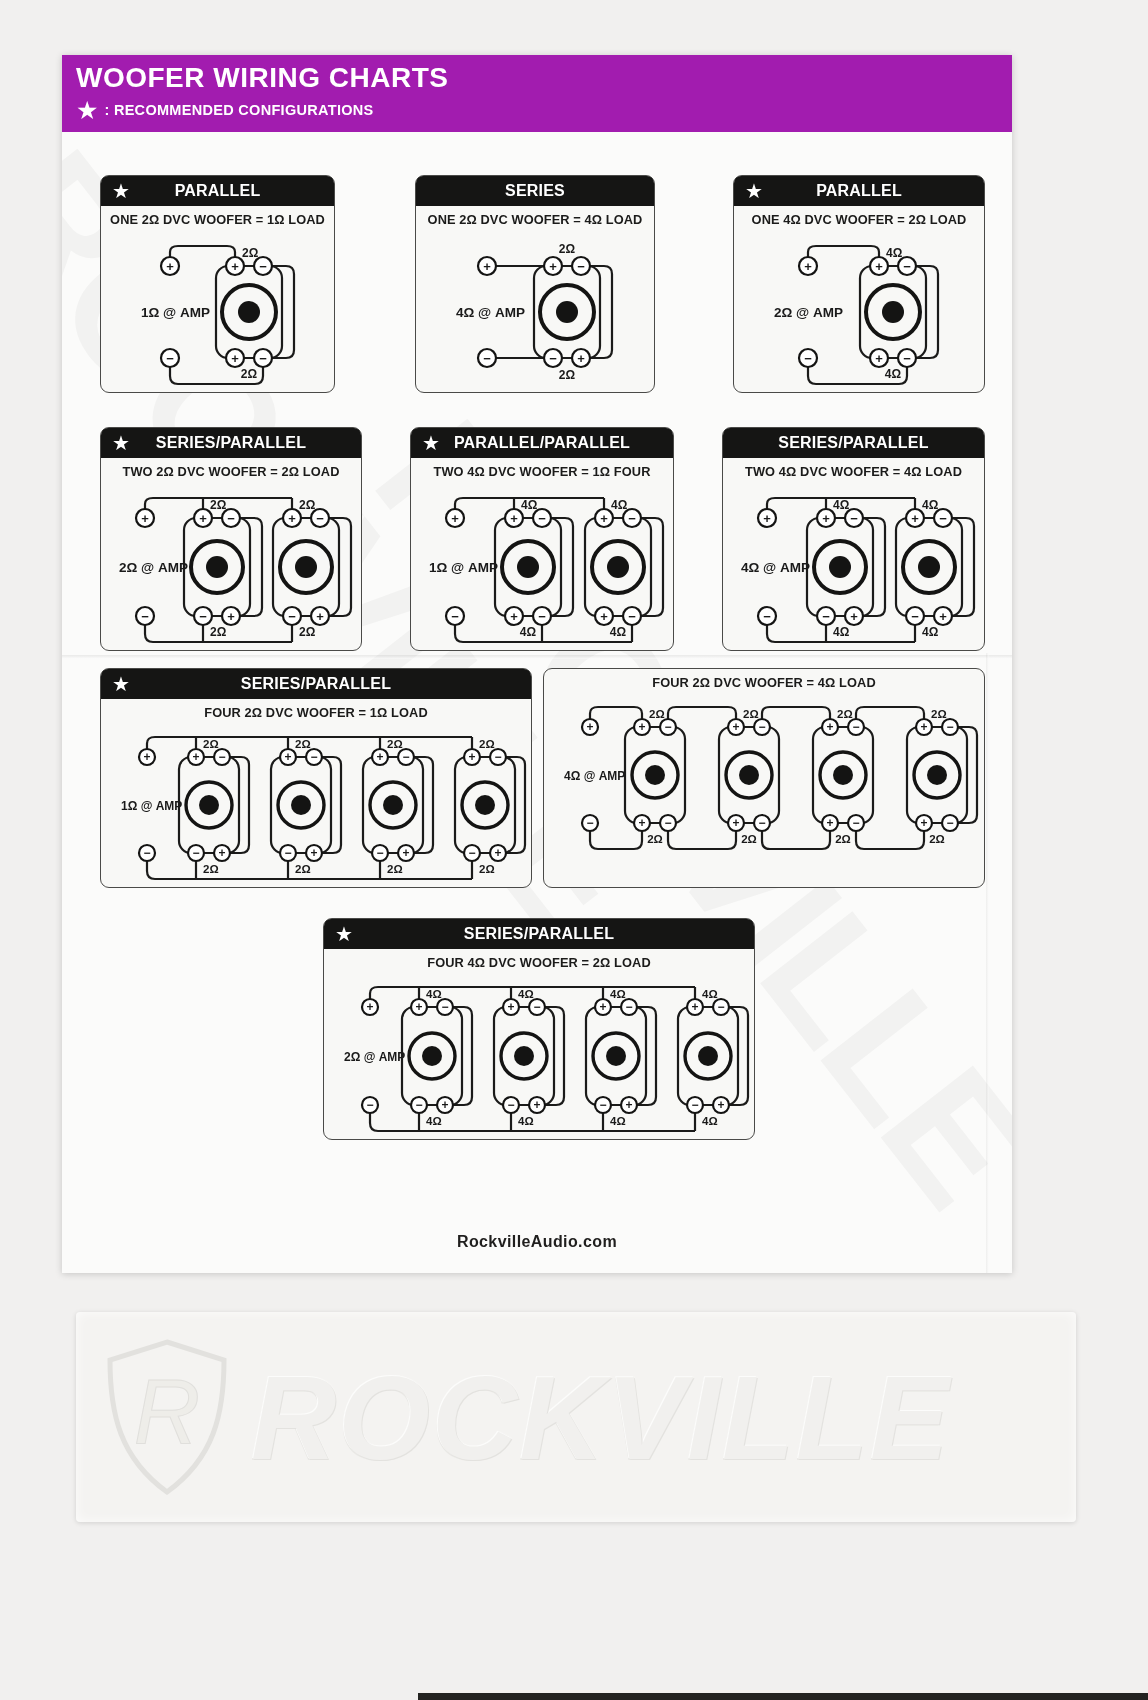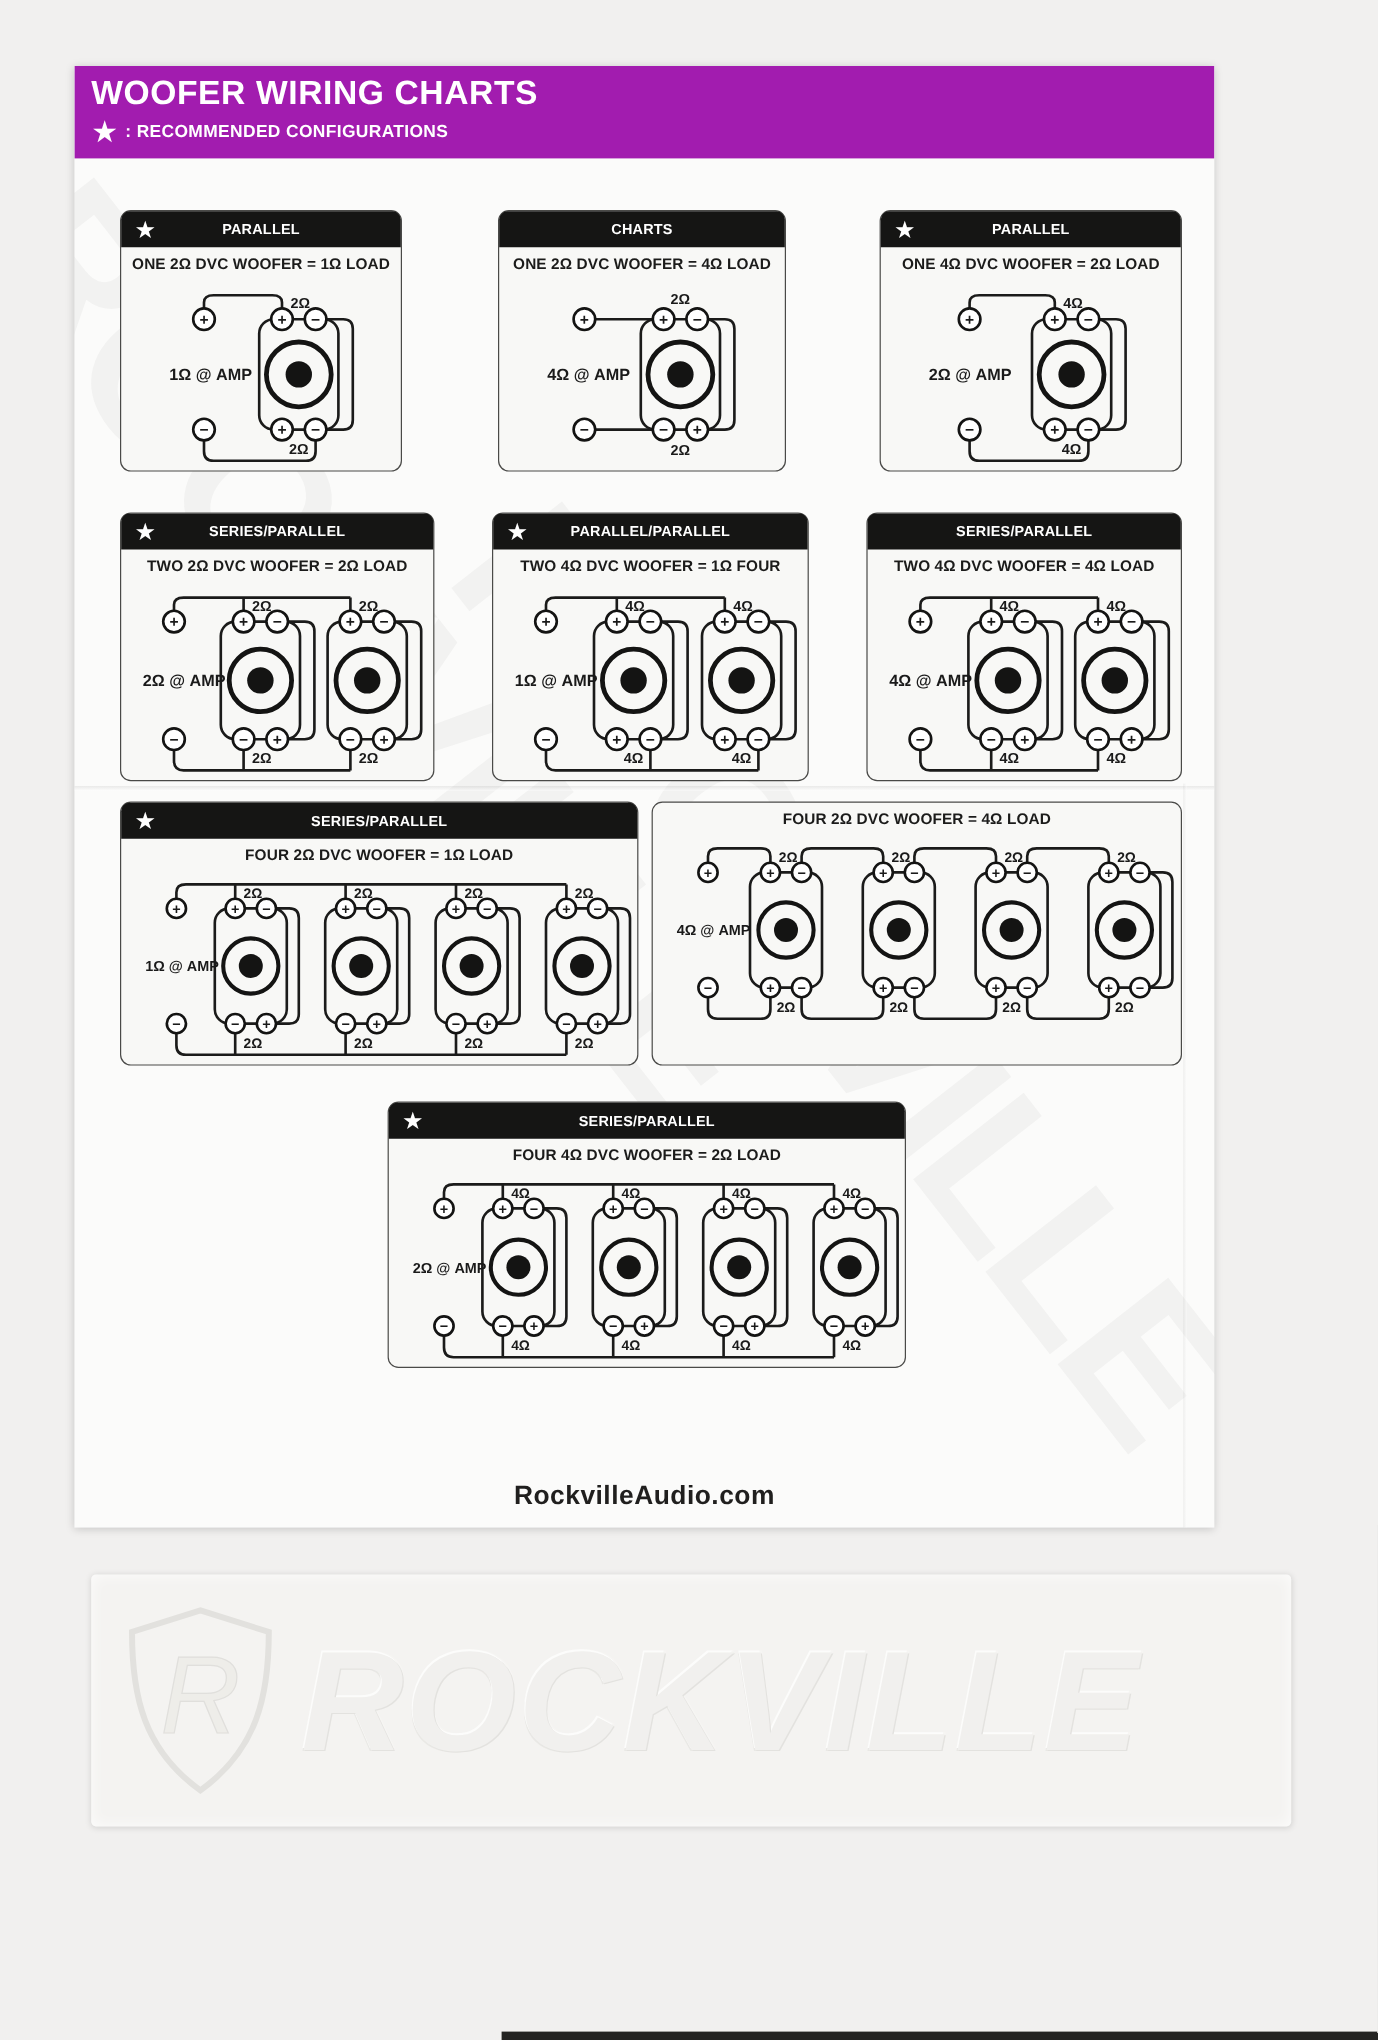--- a/index.html
+++ b/index.html
@@ -17,27 +17,27 @@
   .wm1{left:40px;top:60px;transform:rotate(52deg);transform-origin:0 0;}
   .wm2{left:430px;top:330px;transform:rotate(52deg);transform-origin:0 0;}
   .crease-h{position:absolute;left:0;top:600px;width:100%;height:4px;
             background:linear-gradient(180deg,rgba(0,0,0,.07),rgba(255,255,255,.5));}
   .crease-v{position:absolute;left:924px;top:598px;width:3px;height:620px;
             background:linear-gradient(90deg,rgba(0,0,0,.05),rgba(255,255,255,.4));}
   .chart-card{position:absolute;border:1.6px solid #4a4a48;border-radius:9px;background:#f8f8f6;box-sizing:border-box;}
   .chart-head{position:relative;height:30px;background:#151514;color:#fff;border-radius:7px 7px 0 0;
               display:flex;align-items:center;justify-content:center;}
   .chart-head .star{position:absolute;left:11px;top:3px;font-size:20px;}
-  .chart-title{font-size:12px;font-weight:bold;letter-spacing:.2px;}
+  .chart-title{font-size:16px;font-weight:bold;letter-spacing:.2px;}
   .chart-sub{height:26px;display:flex;align-items:center;justify-content:center;
              font-size:12.8px;font-weight:bold;letter-spacing:.1px;color:#1b1b1a;text-align:right;}
   .diagram{display:block;}
   .diagram text{font-family:"Liberation Sans",sans-serif;font-weight:bold;fill:#1a1a1a;}
   .footer{position:absolute;left:0;top:1178px;width:100%;text-align:center;
-          font-size:22px;font-weight:bold;color:#201f1e;letter-spacing:.4px;}
+          font-size:16px;font-weight:bold;color:#201f1e;letter-spacing:.4px;}
   .sticker{position:absolute;left:76px;top:1312px;width:1000px;height:210px;background:#f4f3f1;
            border-radius:4px;box-shadow:0 1px 5px rgba(0,0,0,.13), inset 0 0 12px rgba(255,255,255,.8);}
   .sticker-text{position:absolute;left:175px;top:38px;font-size:118px;font-weight:bold;font-style:italic;
                 letter-spacing:2px;color:#f1f0ee;white-space:nowrap;
                 text-shadow:1px 1px 0 #e3e2df,-1px -1px 0 #fcfcfb, -1px 1px 0 #e9e8e5, 1px -1px 0 #f6f5f3;}
   .shield{position:absolute;left:26px;top:24px;}
   .bottom-edge{position:absolute;right:0;bottom:0;width:730px;height:7px;background:#232321;}
 </style>
 </head>
 <body>
@@ -97,21 +97,21 @@
               <text x="134" y="130.68" text-anchor="middle" font-size="13">+</text>
             </g>
             <g>
               <circle cx="162" cy="126" r="9" fill="#fff" stroke="#141413" stroke-width="2.2"></circle>
               <text x="162" y="130.68" text-anchor="middle" font-size="13">−</text>
             </g>
           </svg>
         </div>
         <div class="chart-card" style="left: 353px; top: 120px; width: 240px; height: 218px;">
           <div class="chart-head">
-            <span class="chart-title">CHARTS</span>
+            <span class="chart-title">SERIES</span>
           </div>
           <div class="chart-sub">ONE 2Ω DVC WOOFER = 4Ω LOAD</div>
           <svg class="diagram" width="236" height="158" viewBox="0 0 236 158">
             <path d="M80 34 L128 34" fill="none" stroke="#1b1b1a" stroke-width="2.2"></path>
             <path d="M173 34 L188 34 Q196 34 196 42 L196 118 Q196 126 188 126 L173 126" fill="none" stroke="#1b1b1a" stroke-width="2.2"></path>
             <path d="M80 126 L128 126" fill="none" stroke="#1b1b1a" stroke-width="2.2"></path>
             <g>
               <rect x="118" y="34" width="66" height="92" rx="12" fill="#f8f8f6" stroke="#1b1b1a" stroke-width="2.2"></rect>
               <circle cx="151" cy="80" r="27" fill="none" stroke="#141413" stroke-width="4"></circle>
               <circle cx="151" cy="80" r="11" fill="#141413"></circle>

